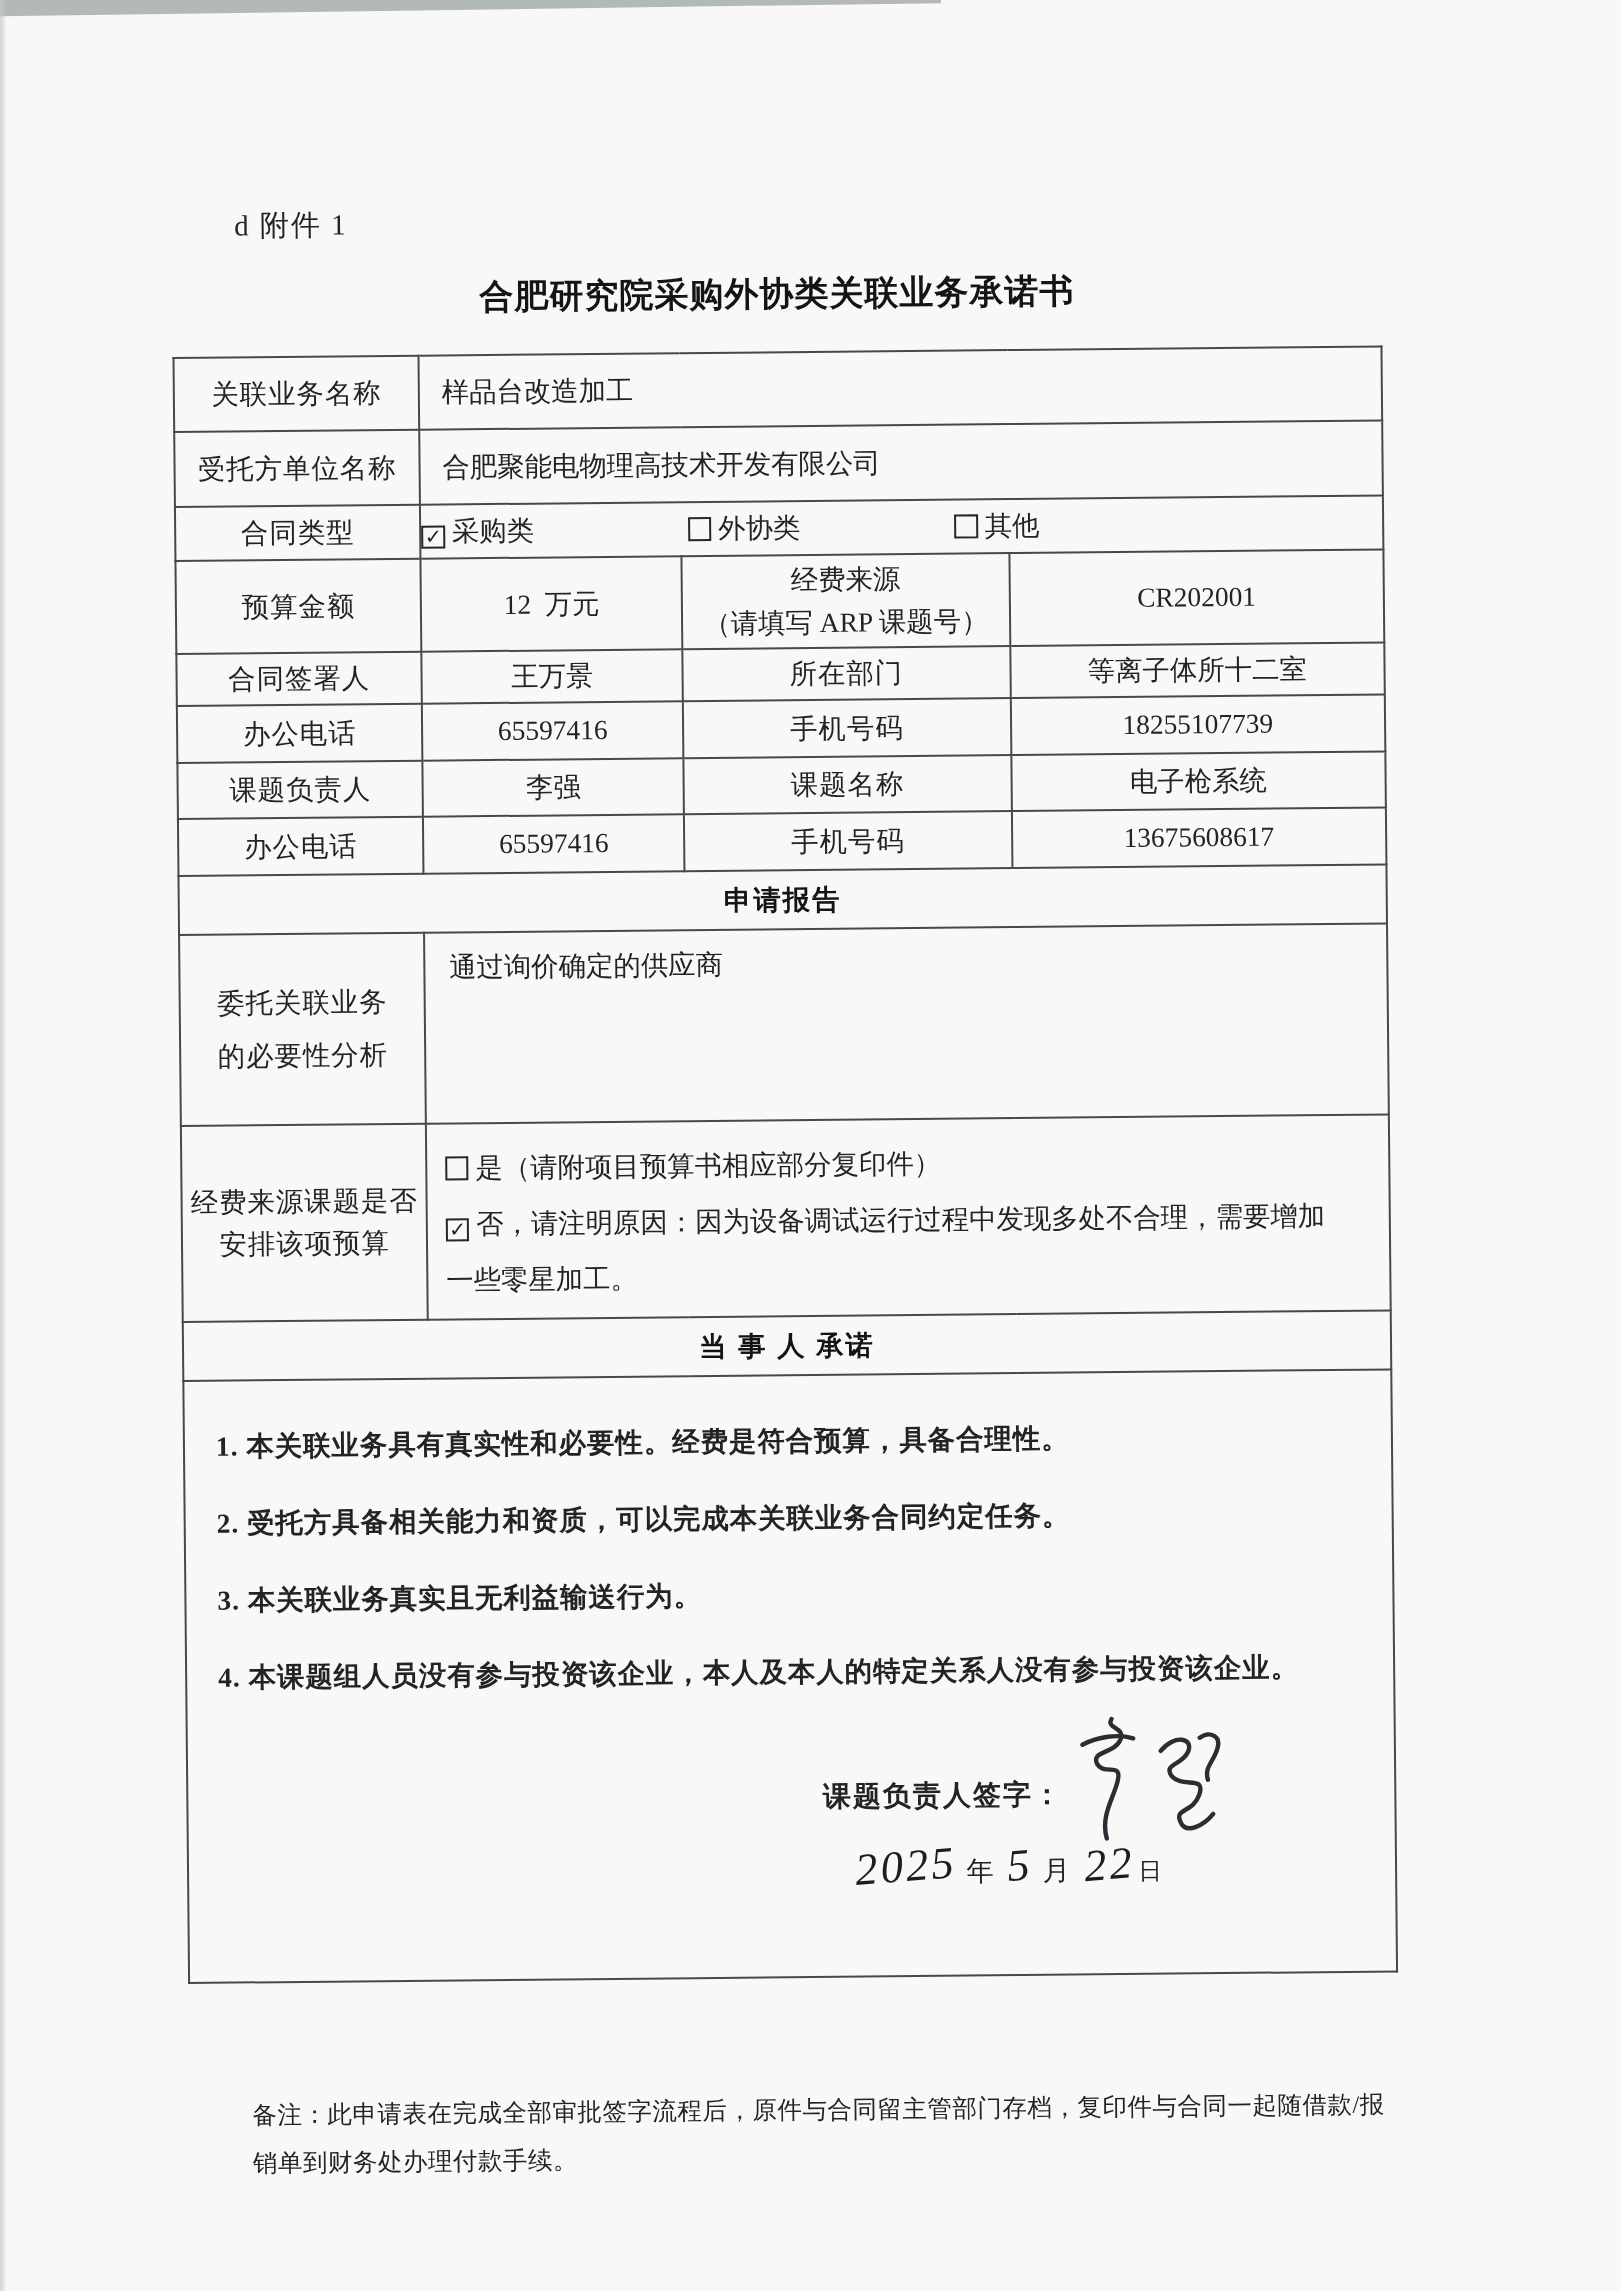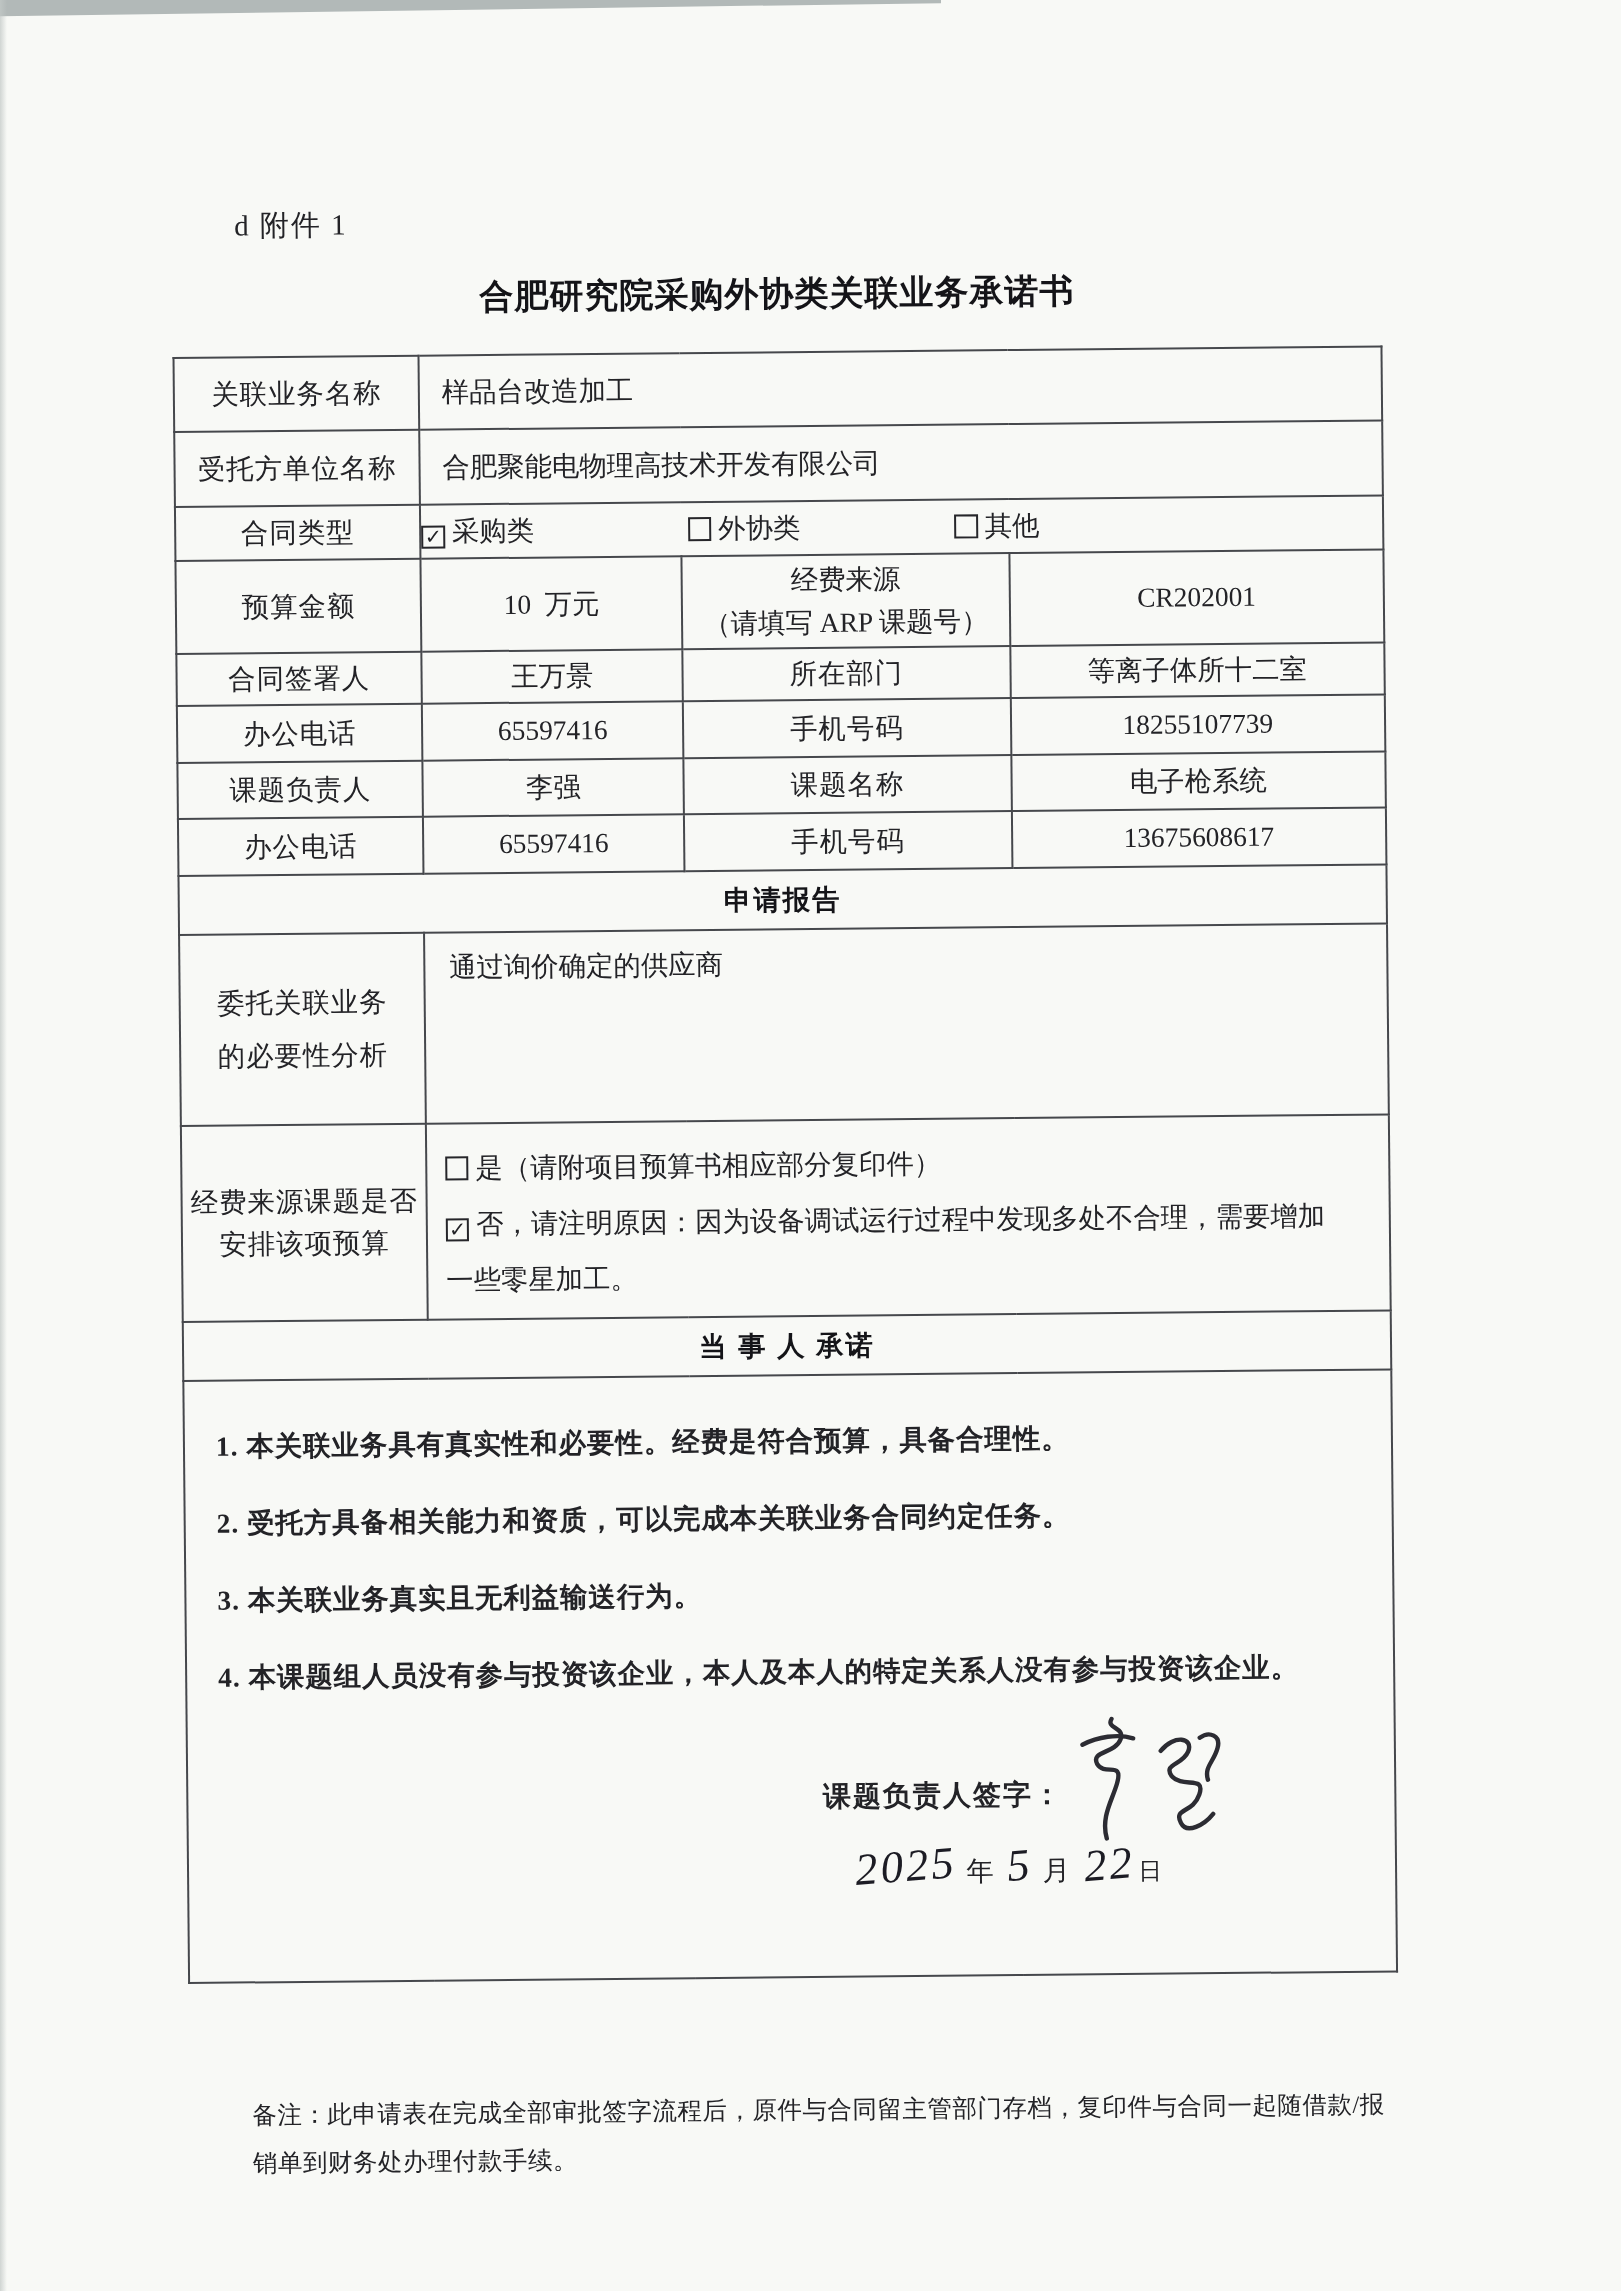--- a/index.html
+++ b/index.html
@@ -139,21 +139,21 @@
       <td class="ct-options" colspan="3">
         <span class="ct-option"><span class="cb"><span>✓</span></span><span>采购类</span></span>
         <span class="ct-option"><span class="cb"><span></span></span><span>外协类</span></span>
         <span class="ct-option"><span class="cb"><span></span></span><span>其他</span></span>
       </td>
     </tr>
 
     <tr style="height:93px">
       <td class="lbl">预算金额</td>
       <td class="val-center">
-        <span>10</span>&nbsp;&nbsp;<span>万元</span>
+        <span>12</span>&nbsp;&nbsp;<span>万元</span>
       </td>
       <td class="two-line">
         <div>经费来源</div>
         <div>（请填写 ARP 课题号）</div>
       </td>
       <td class="val-center">CR202001</td>
     </tr>
 
     <tr style="height:52px">
       <td class="lbl">合同签署人</td>

